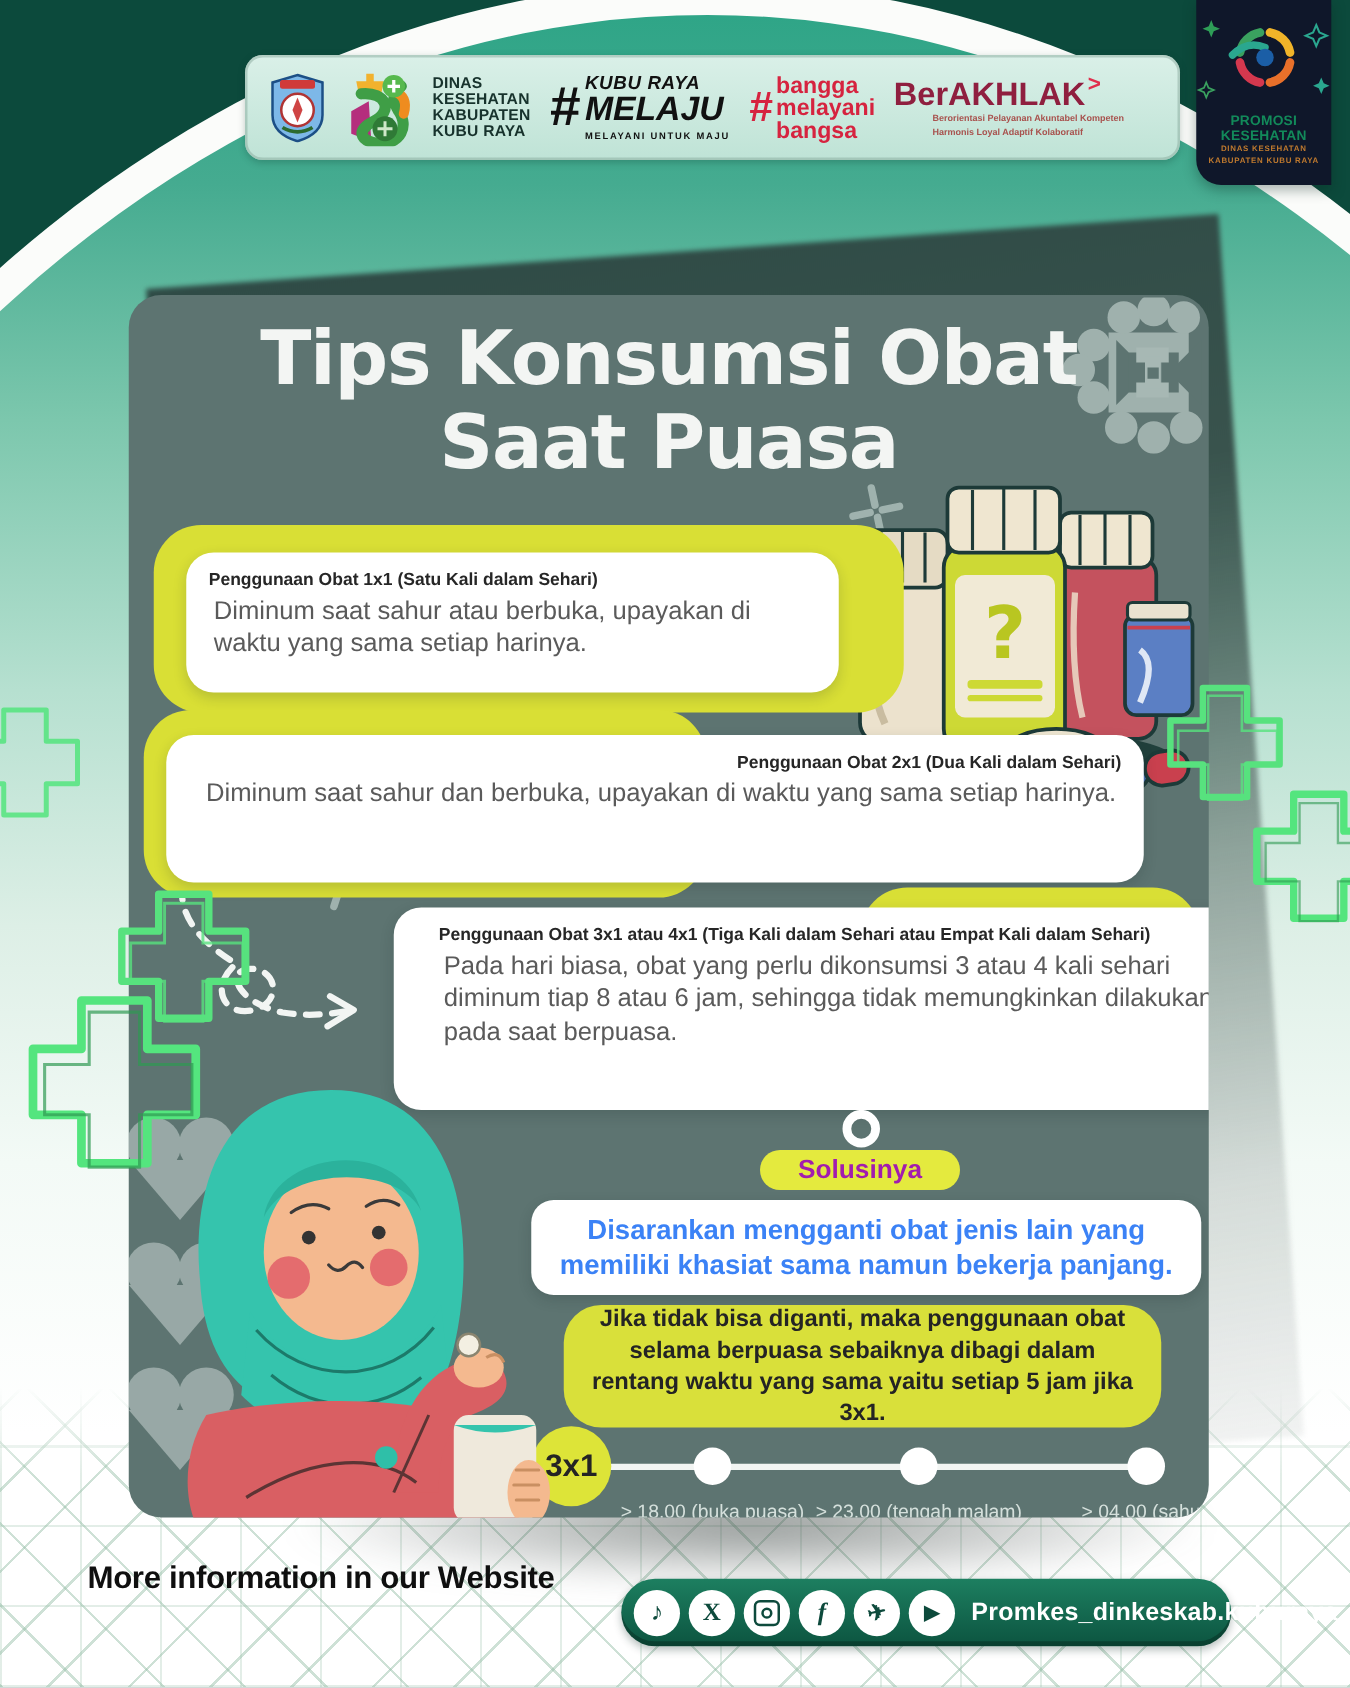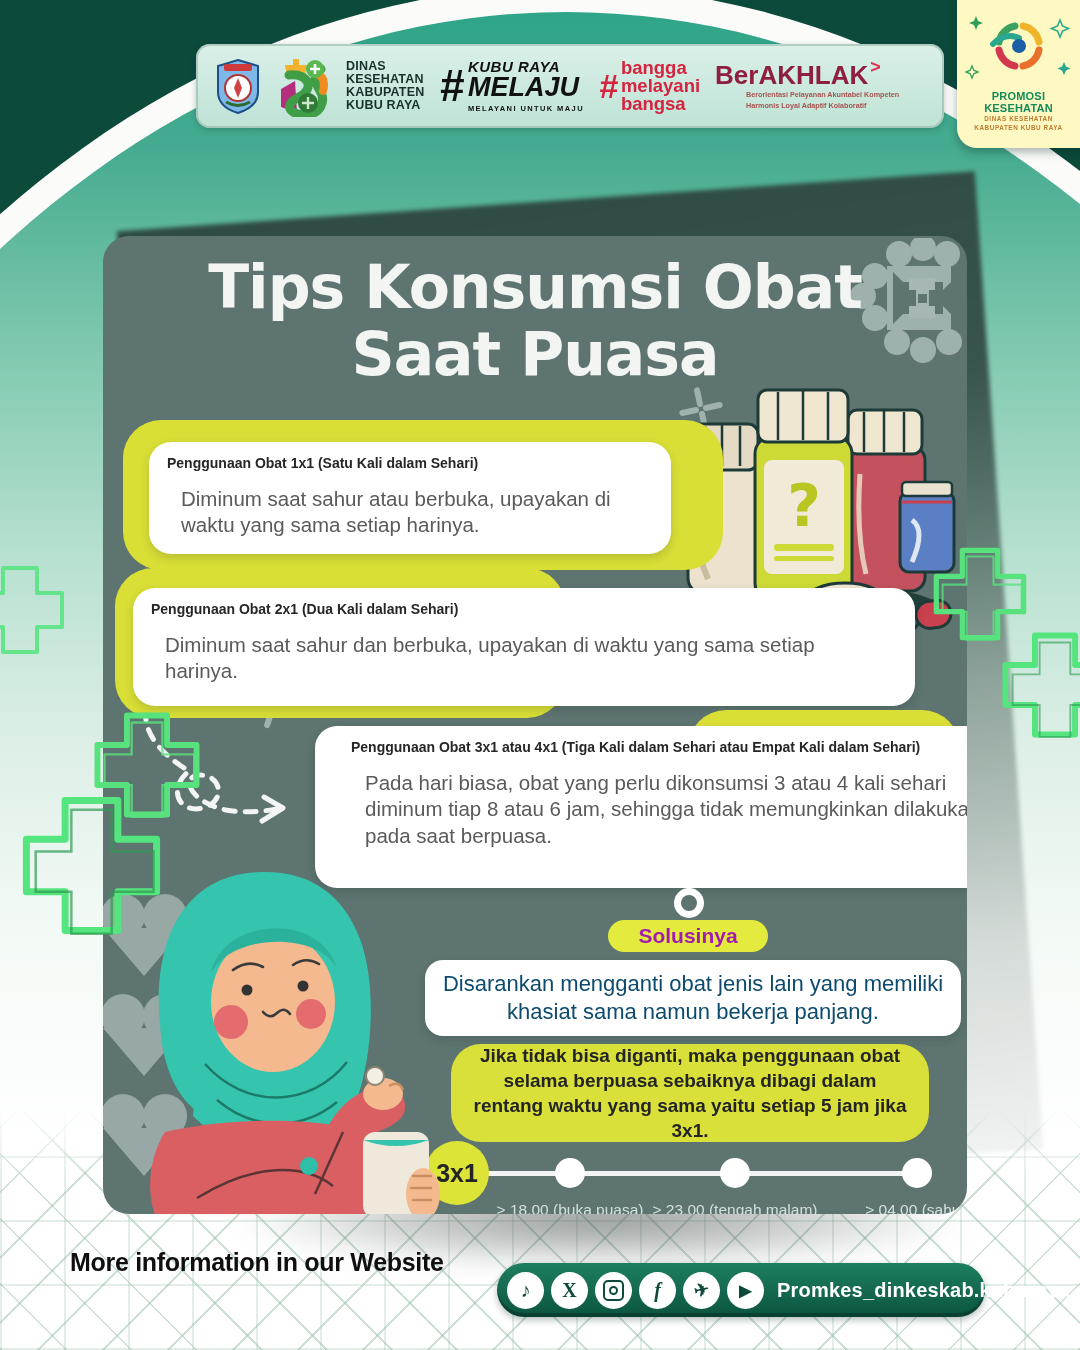--- a/index.html
+++ b/index.html
@@ -30,26 +30,26 @@
   .panel{left:103px;top:236px;width:864px;height:978px;background:#5d7471;border-radius:26px;overflow:hidden;}
 
   
   .poster-title{left:0;top:18px;width:864px;text-align:center;color:#f3f5f3;
     font-family:"DejaVu Sans",sans-serif;font-weight:800;font-size:60px;line-height:1.12;letter-spacing:-1px;}
 
   
   .accent{background:#d9df35;border-radius:38px;}
   .card{background:#fff;border-radius:22px;box-shadow:0 4px 10px rgba(30,45,42,.18);padding:13px 18px;box-sizing:border-box;}
   .card h3{margin:0 0 3px 0;font-size:14px;line-height:1.22;color:#262626;font-weight:800;}
-  .card p{margin:14px;font-size:20.5px;line-height:1.28;color:#5a5a5a;font-weight:400;}
+  .card p{margin:4px;font-size:20.5px;line-height:1.28;color:#5a5a5a;font-weight:400;}
 
   
   .ring{width:16px;height:16px;border:7px solid #fff;border-radius:50%;background:transparent;}
   .solusinya{background:#e4ea3e;border-radius:17px;text-align:center;font-weight:800;font-size:21px;color:#a21caf;line-height:32px;}
-  .solution-card{background:#fff;border-radius:18px;text-align:center;font-weight:400;font-size:22px;line-height:1.26;color:#0c4a6e;
+  .solution-card{background:#fff;border-radius:18px;text-align:center;font-weight:700;font-size:22px;line-height:1.26;color:#3b82f6;
     box-shadow:0 4px 10px rgba(30,45,42,.18);display:flex;align-items:center;justify-content:center;padding:8px 12px;box-sizing:border-box;}
   .yellow-card{background:#d9e03a;border-radius:30px;text-align:center;font-weight:800;font-size:19px;line-height:1.32;color:#242424;
     display:flex;align-items:center;justify-content:center;padding:10px 18px;box-sizing:border-box;}
 
   
   .tl-badge{width:64px;height:64px;border-radius:50%;background:#dde438;color:#242424;font-weight:800;font-size:25px;
     display:flex;align-items:center;justify-content:center;}
   .tl-line{height:5px;background:#f2f5f3;border-radius:3px;}
   .tl-dot{width:30px;height:30px;border-radius:50%;background:#fff;}
   .tl-label{font-size:15.5px;color:#d5e0dc;font-weight:400;white-space:nowrap;text-align:center;}
@@ -66,21 +66,21 @@
   .melaju .l2{font-size:27px;font-weight:900;font-style:italic;line-height:1;}
   .melaju .tag{font-size:7.5px;font-weight:800;letter-spacing:1.4px;margin-top:3px;text-align:center;}
   .bangga{display:flex;align-items:center;gap:3px;color:#d6233f;}
   .bangga .hash{font-size:34px;font-weight:900;font-style:italic;line-height:1;}
   .bangga .ln{font-size:18.5px;font-weight:800;line-height:.98;}
   .berakhlak .ttl{font-size:26px;font-weight:900;color:#8f1f3f;line-height:1;display:flex;align-items:flex-start;gap:2px;}
   .berakhlak .arrow{color:#e0304d;font-size:18px;font-weight:900;transform:translateY(-4px);}
   .berakhlak .sub{font-size:7.2px;font-weight:700;color:#a8524e;line-height:1.3;margin-top:2px;padding-left:31px;}
 
   
-  .badge{left:957px;top:0;width:123px;height:148px;background:#fef9c3;border-radius:0 0 0 20px;
+  .badge{left:957px;top:0;width:108px;height:148px;background:#0f172a;border-radius:0 0 0 20px;
     box-shadow:0 4px 10px rgba(10,40,32,.35);text-align:center;padding-top:10px;box-sizing:border-box;}
   .badge .ttl{font-size:11px;font-weight:900;color:#128a5a;letter-spacing:.2px;margin-top:4px;}
   .badge .sub{font-size:6.3px;font-weight:800;color:#c07a2e;letter-spacing:.6px;line-height:1.5;}
 
   
   .info-title{left:70px;top:1248px;font-size:25px;font-weight:900;color:#0f0f0f;letter-spacing:-.3px;}
   .website{left:70px;top:1284px;font-size:27px;font-weight:400;color:#2e2e2e;}
   .social-pill{left:497px;top:1263px;width:488px;height:54px;border-radius:27px;
     background:linear-gradient(180deg,#1d7f60,#0c5440);box-shadow:inset 0 -4px 0 rgba(0,0,0,.25),0 3px 7px rgba(10,40,32,.3);
     display:flex;align-items:center;padding:0 10px;box-sizing:border-box;gap:7px;}
@@ -210,21 +210,21 @@
       </g>
     </svg>
 
     <div class="abs accent" style="left:20px;top:184px;width:600px;height:150px;"></div>
     <div class="abs card" style="left:46px;top:206px;width:522px;height:112px;">
       <h3>Penggunaan Obat 1x1 (Satu Kali dalam Sehari)</h3>
       <p>Diminum saat sahur atau berbuka, upayakan di waktu yang sama setiap harinya.</p>
     </div>
 
     <div class="abs accent" style="left:12px;top:332px;width:450px;height:150px;"></div>
-    <div class="abs card" style="left:30px;top:352px;width:782px;height:118px;">
+    <div class="abs card" style="left:30px;top:352px;width:782px;height:118px;text-align:right;">
       <h3>Penggunaan Obat 2x1 (Dua Kali dalam Sehari)</h3>
       <p>Diminum saat sahur dan berbuka, upayakan di waktu yang sama setiap harinya.</p>
     </div>
 
     <div class="abs accent" style="left:585px;top:474px;width:272px;height:150px;"></div>
     <div class="abs card" style="left:212px;top:490px;width:708px;height:162px;padding-left:36px;">
       <h3>Penggunaan Obat 3x1 atau 4x1 (Tiga Kali dalam Sehari atau Empat Kali dalam Sehari)</h3>
       <p>Pada hari biasa, obat yang perlu dikonsumsi 3 atau 4 kali sehari diminum tiap 8 atau 6 jam, sehingga tidak memungkinkan dilakukan pada saat berpuasa.</p>
     </div>
 

